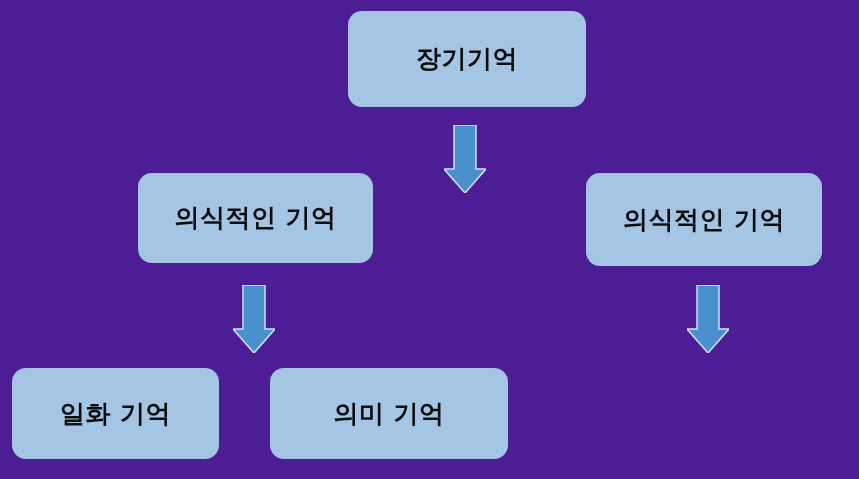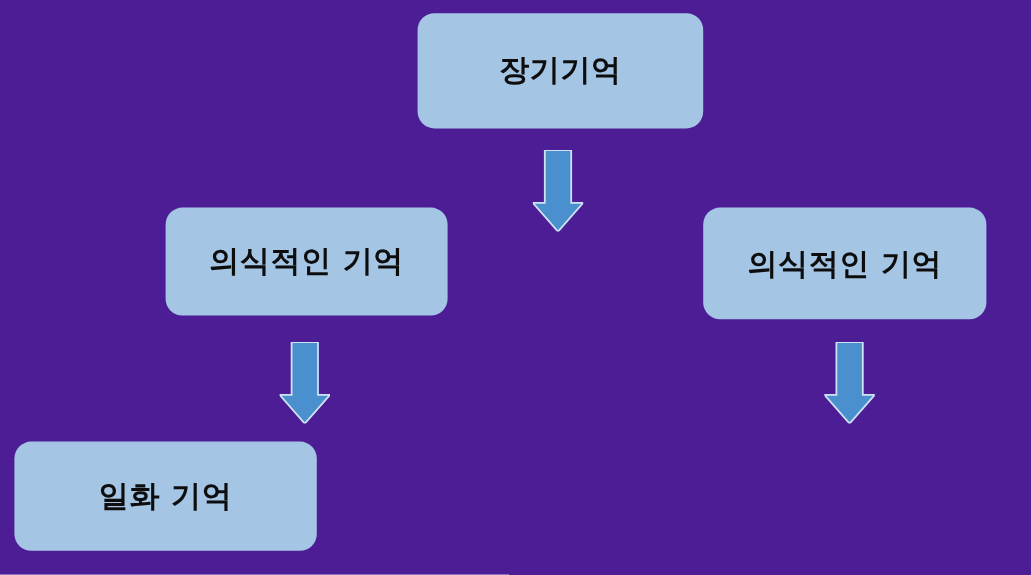--- a/index.html
+++ b/index.html
@@ -63,19 +63,22 @@
   </div>
 
   <svg class="arrow" style="left:233px; top:285px;" width="42" height="68" viewBox="0 0 42 68">
     <polygon points="10,0 32,0 32,44 42,44 21,68 0,44 10,44" fill="#4a90ce" stroke="#cfe2f3" stroke-width="1.5"></polygon>
   </svg>
 
   <svg class="arrow" style="left:687px; top:285px;" width="42" height="68" viewBox="0 0 42 68">
     <polygon points="10,0 32,0 32,44 42,44 21,68 0,44 10,44" fill="#4a90ce" stroke="#cfe2f3" stroke-width="1.5"></polygon>
   </svg>
 
-  <div class="node" style="left:12px; top:368px; width:252px; height:91px;">
+  <div class="node" style="left:12px; top:368px; width:207px; height:91px;">
     <span class="node-label">일화 기억</span>
   </div>
 
+  <div class="node" style="left:270px; top:368px; width:238px; height:91px;">
+    <span class="node-label">의미 기억</span>
+  </div>
 
 
 </div>
 
 </body></html>

